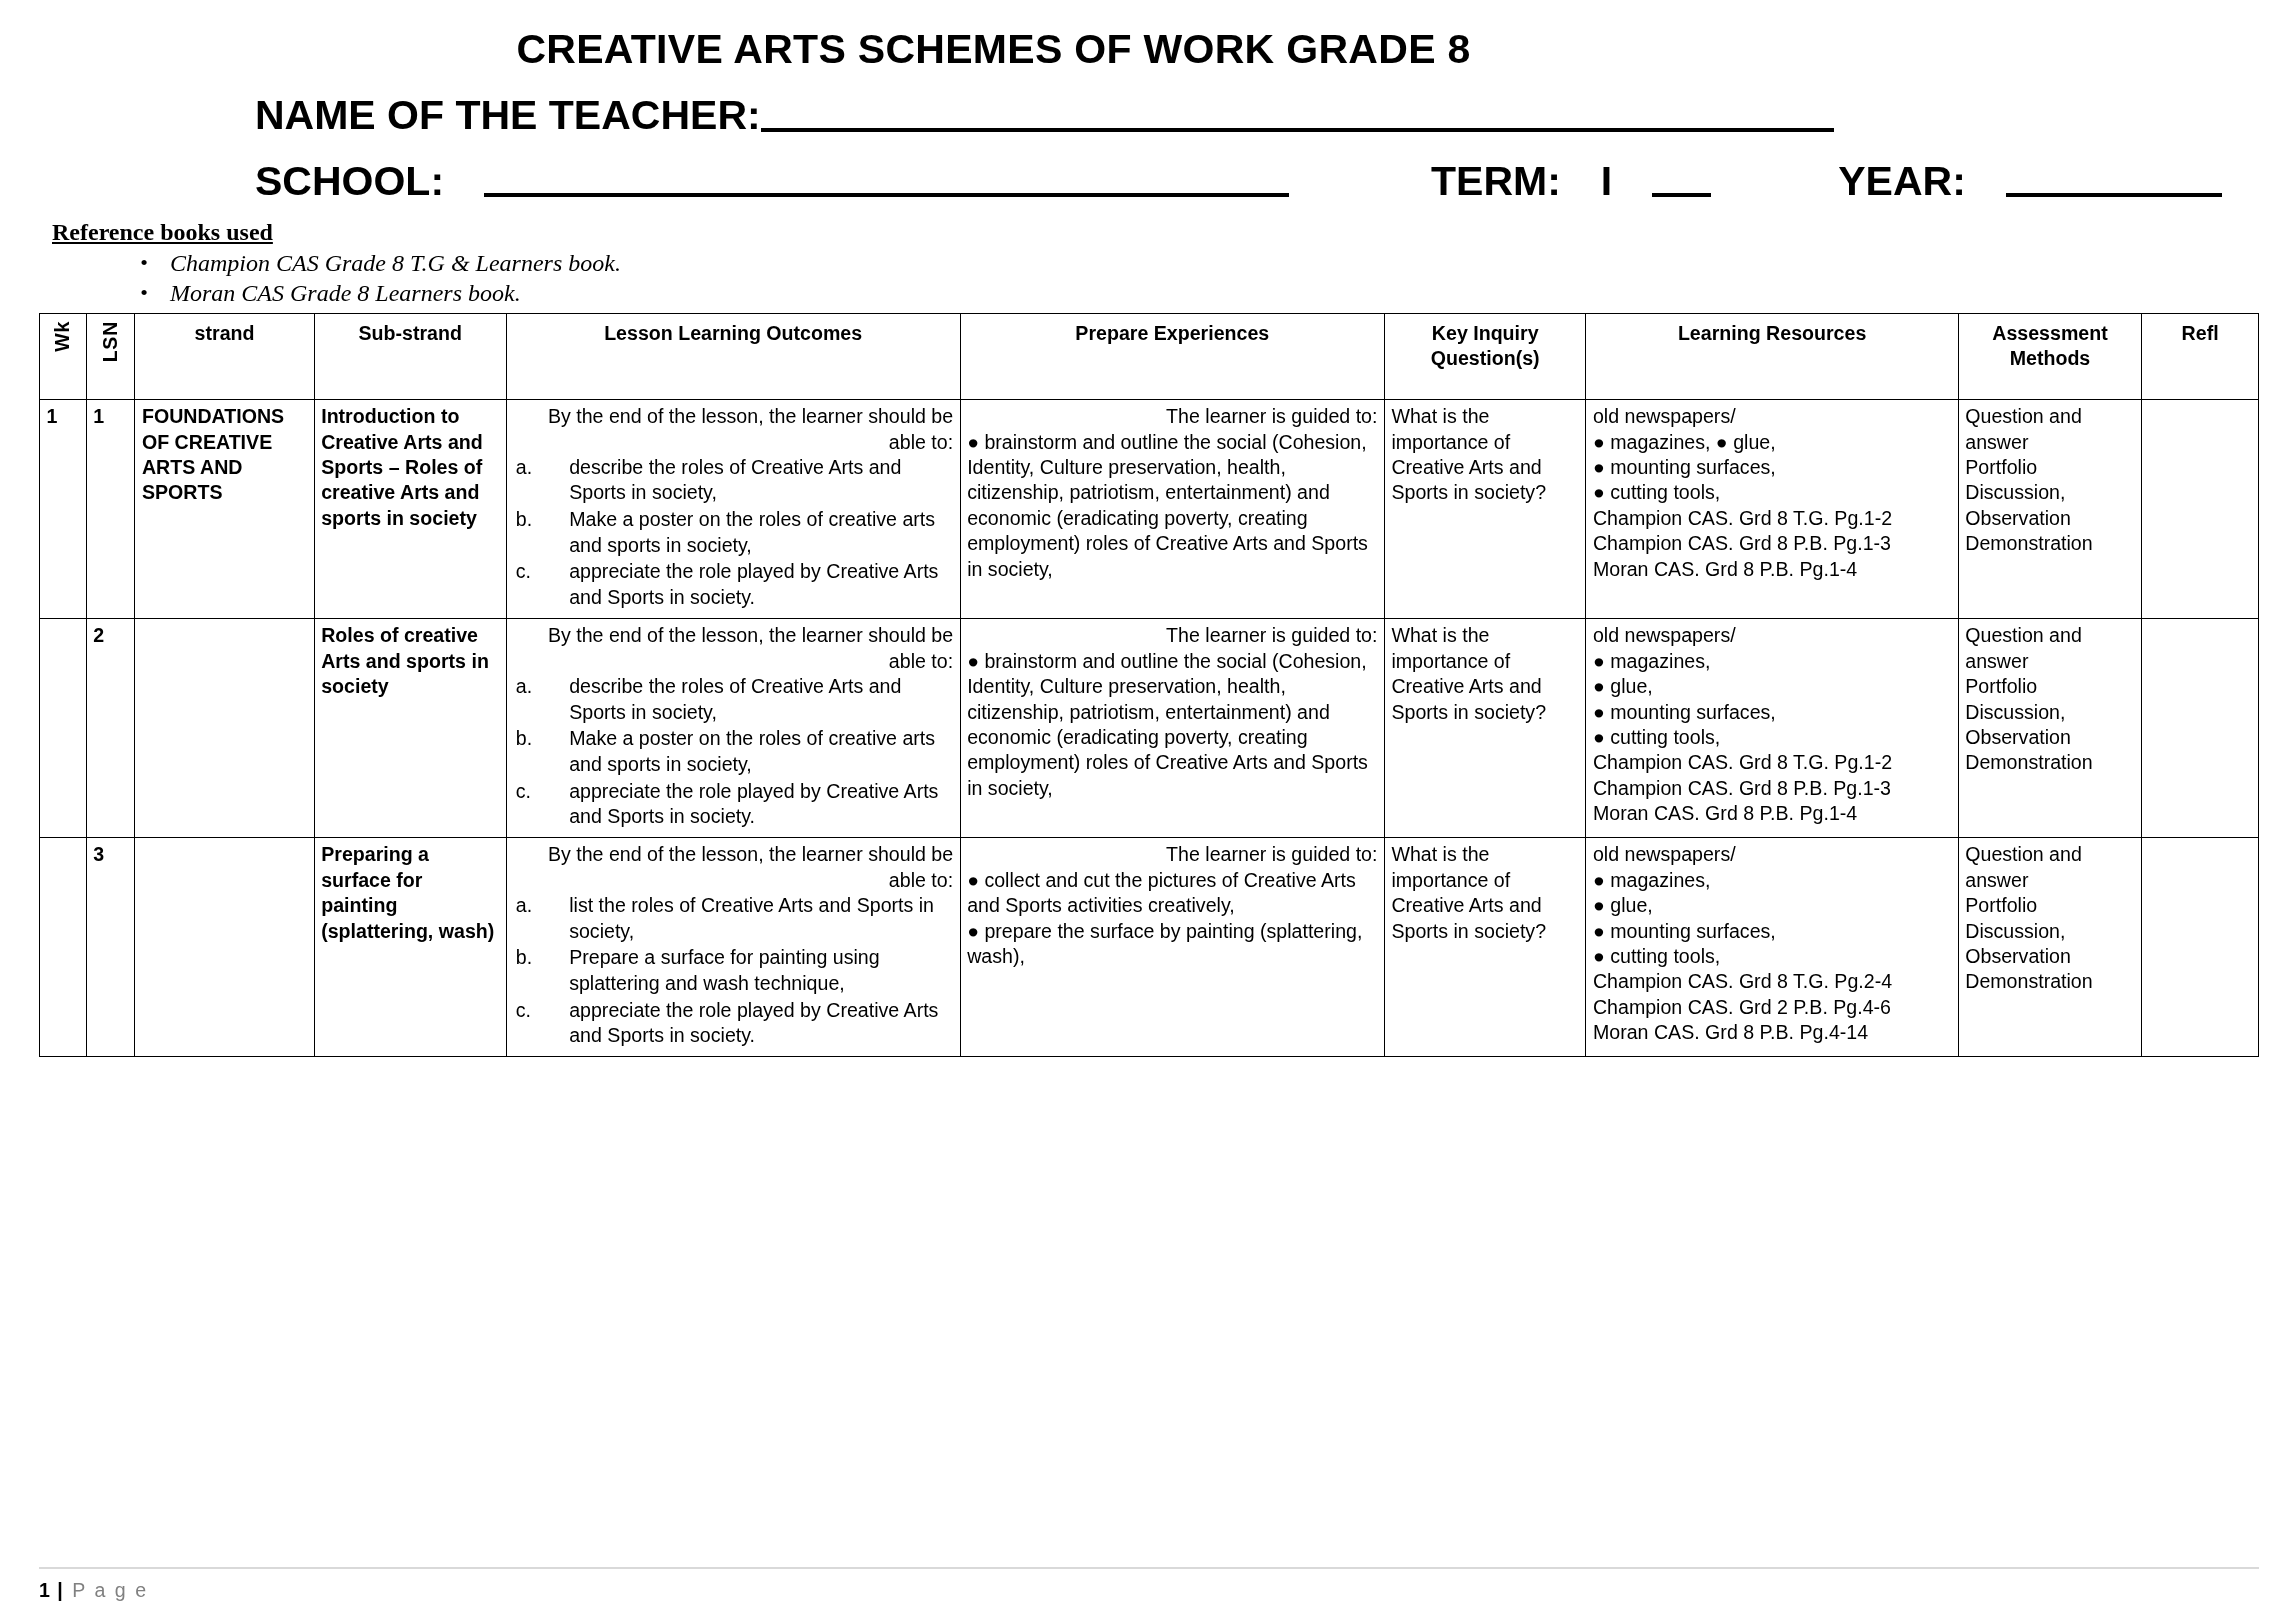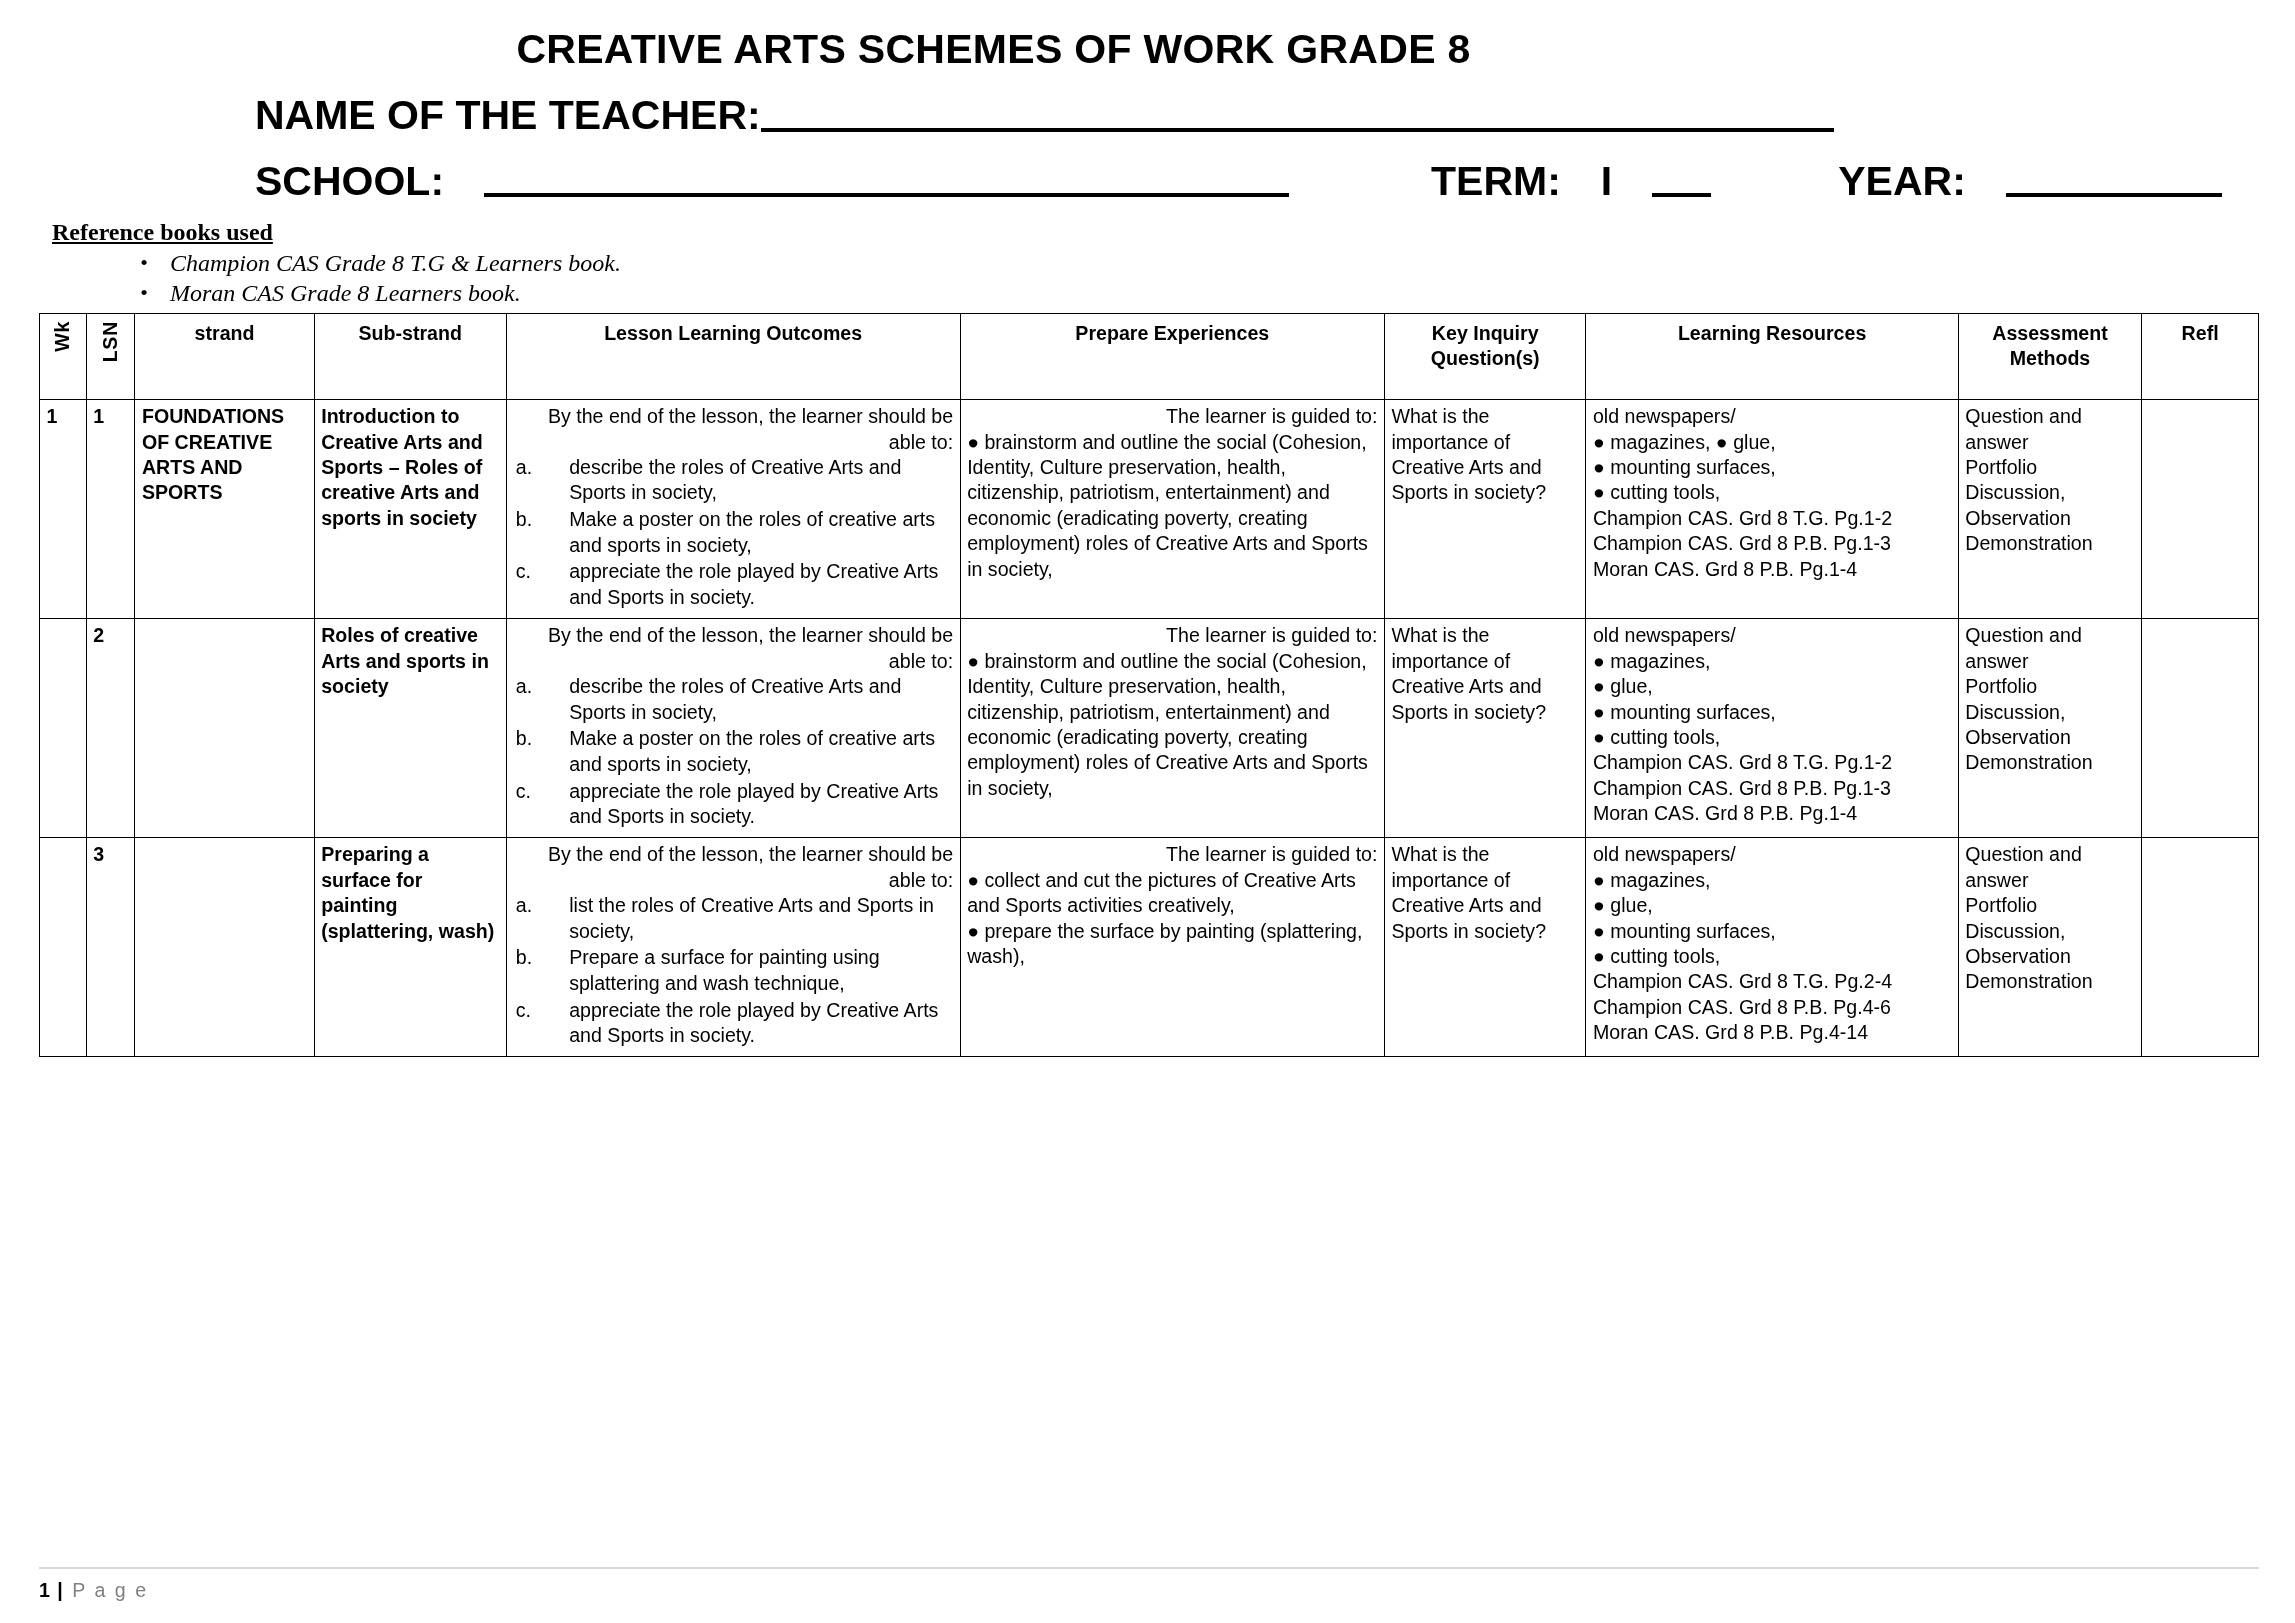--- a/index.html
+++ b/index.html
@@ -352,21 +352,21 @@
           </ul>
         </td>
         <td>What is the importance of Creative Arts and Sports in society?</td>
         <td>
           <p class="res-line">old newspapers/</p>
           <p class="res-line">● magazines,</p>
           <p class="res-line">● glue,</p>
           <p class="res-line">● mounting surfaces,</p>
           <p class="res-line">● cutting tools,</p>
           <p class="res-line">Champion CAS. Grd 8 T.G. Pg.2-4</p>
-          <p class="res-line">Champion CAS. Grd 8 P.B. Pg.4-6</p>
+          <p class="res-line">Champion CAS. Grd 2 P.B. Pg.4-6</p>
           <p class="res-line">Moran CAS. Grd 8 P.B. Pg.4-14</p>
         </td>
         <td>
           <p class="res-line">Question and answer</p>
           <p class="res-line">Portfolio</p>
           <p class="res-line">Discussion,</p>
           <p class="res-line">Observation</p>
           <p class="res-line">Demonstration</p>
         </td>
         <td></td>

